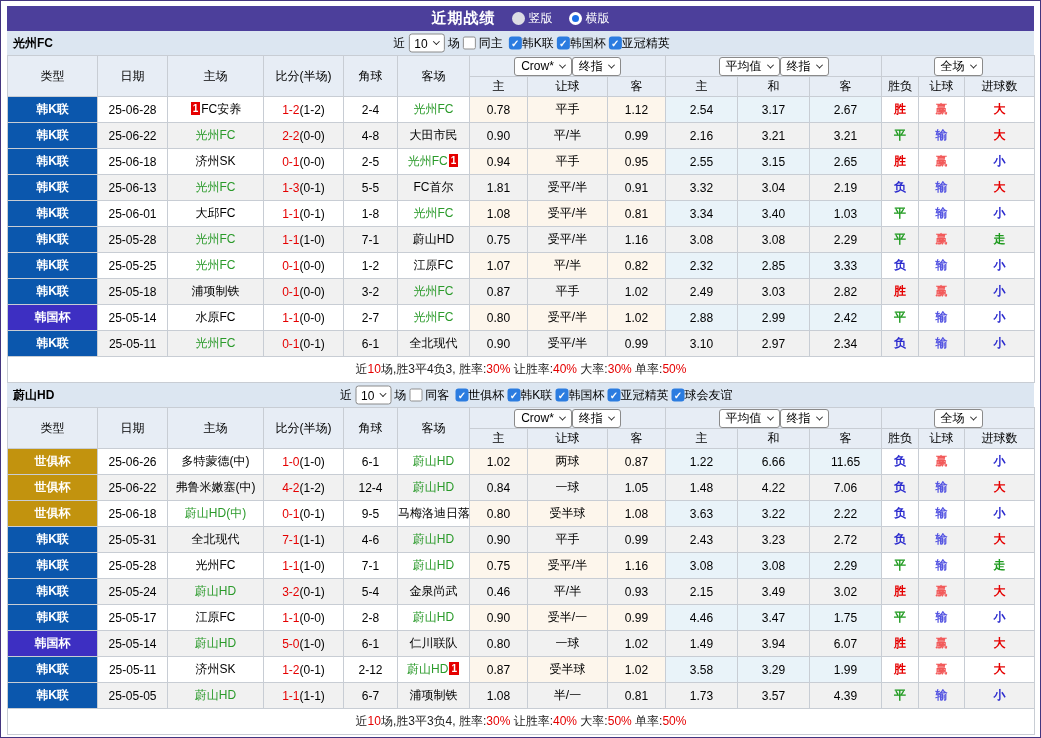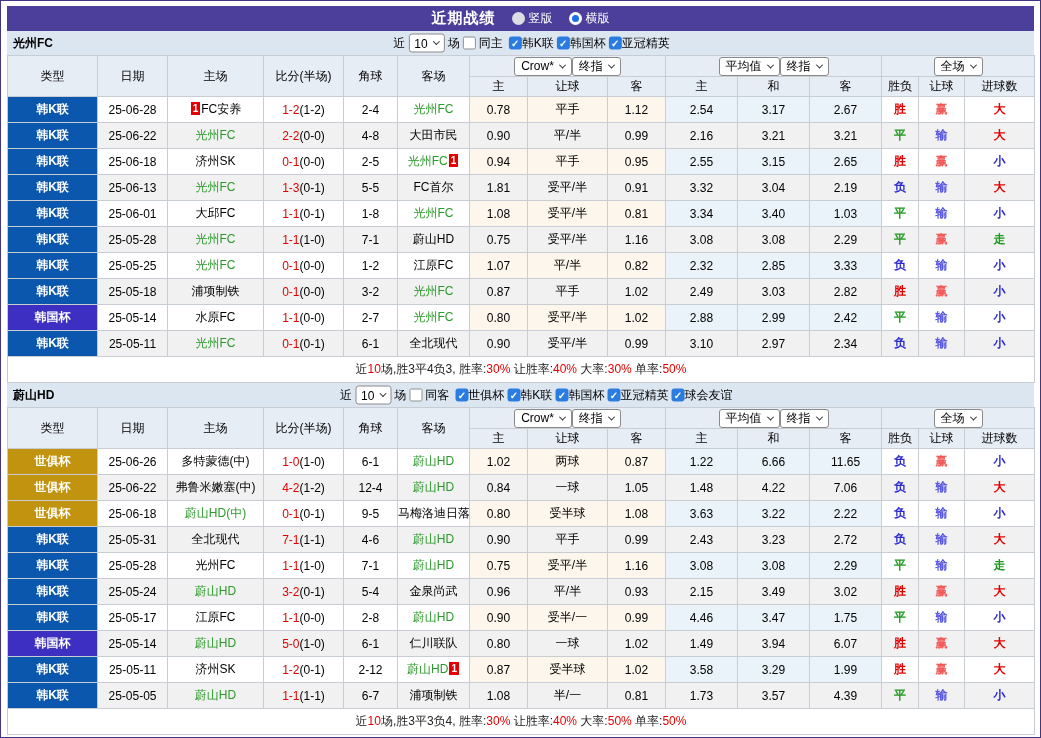--- a/index.html
+++ b/index.html
@@ -529,21 +529,21 @@
     <td class="res c-blue2">输</td>
     <td class="res c-green">走</td>
   </tr>
           <tr>
     <td class="league lg-blue">韩K联</td>
     <td>25-05-24</td>
     <td><span class="team-green">蔚山HD</span></td>
     <td><span class="score-main">3-2</span><span>(0-1)</span></td>
     <td>5-4</td>
     <td><span>金泉尚武</span></td>
-    <td class="cr">0.96</td>
+    <td class="cr">0.46</td>
     <td class="cr">平/半</td>
     <td class="cr">0.93</td>
     <td class="av">2.15</td>
     <td class="av">3.49</td>
     <td class="av">3.02</td>
     <td class="res c-red">胜</td>
     <td class="res c-red2">赢</td>
     <td class="res c-red">大</td>
   </tr>
           <tr>

